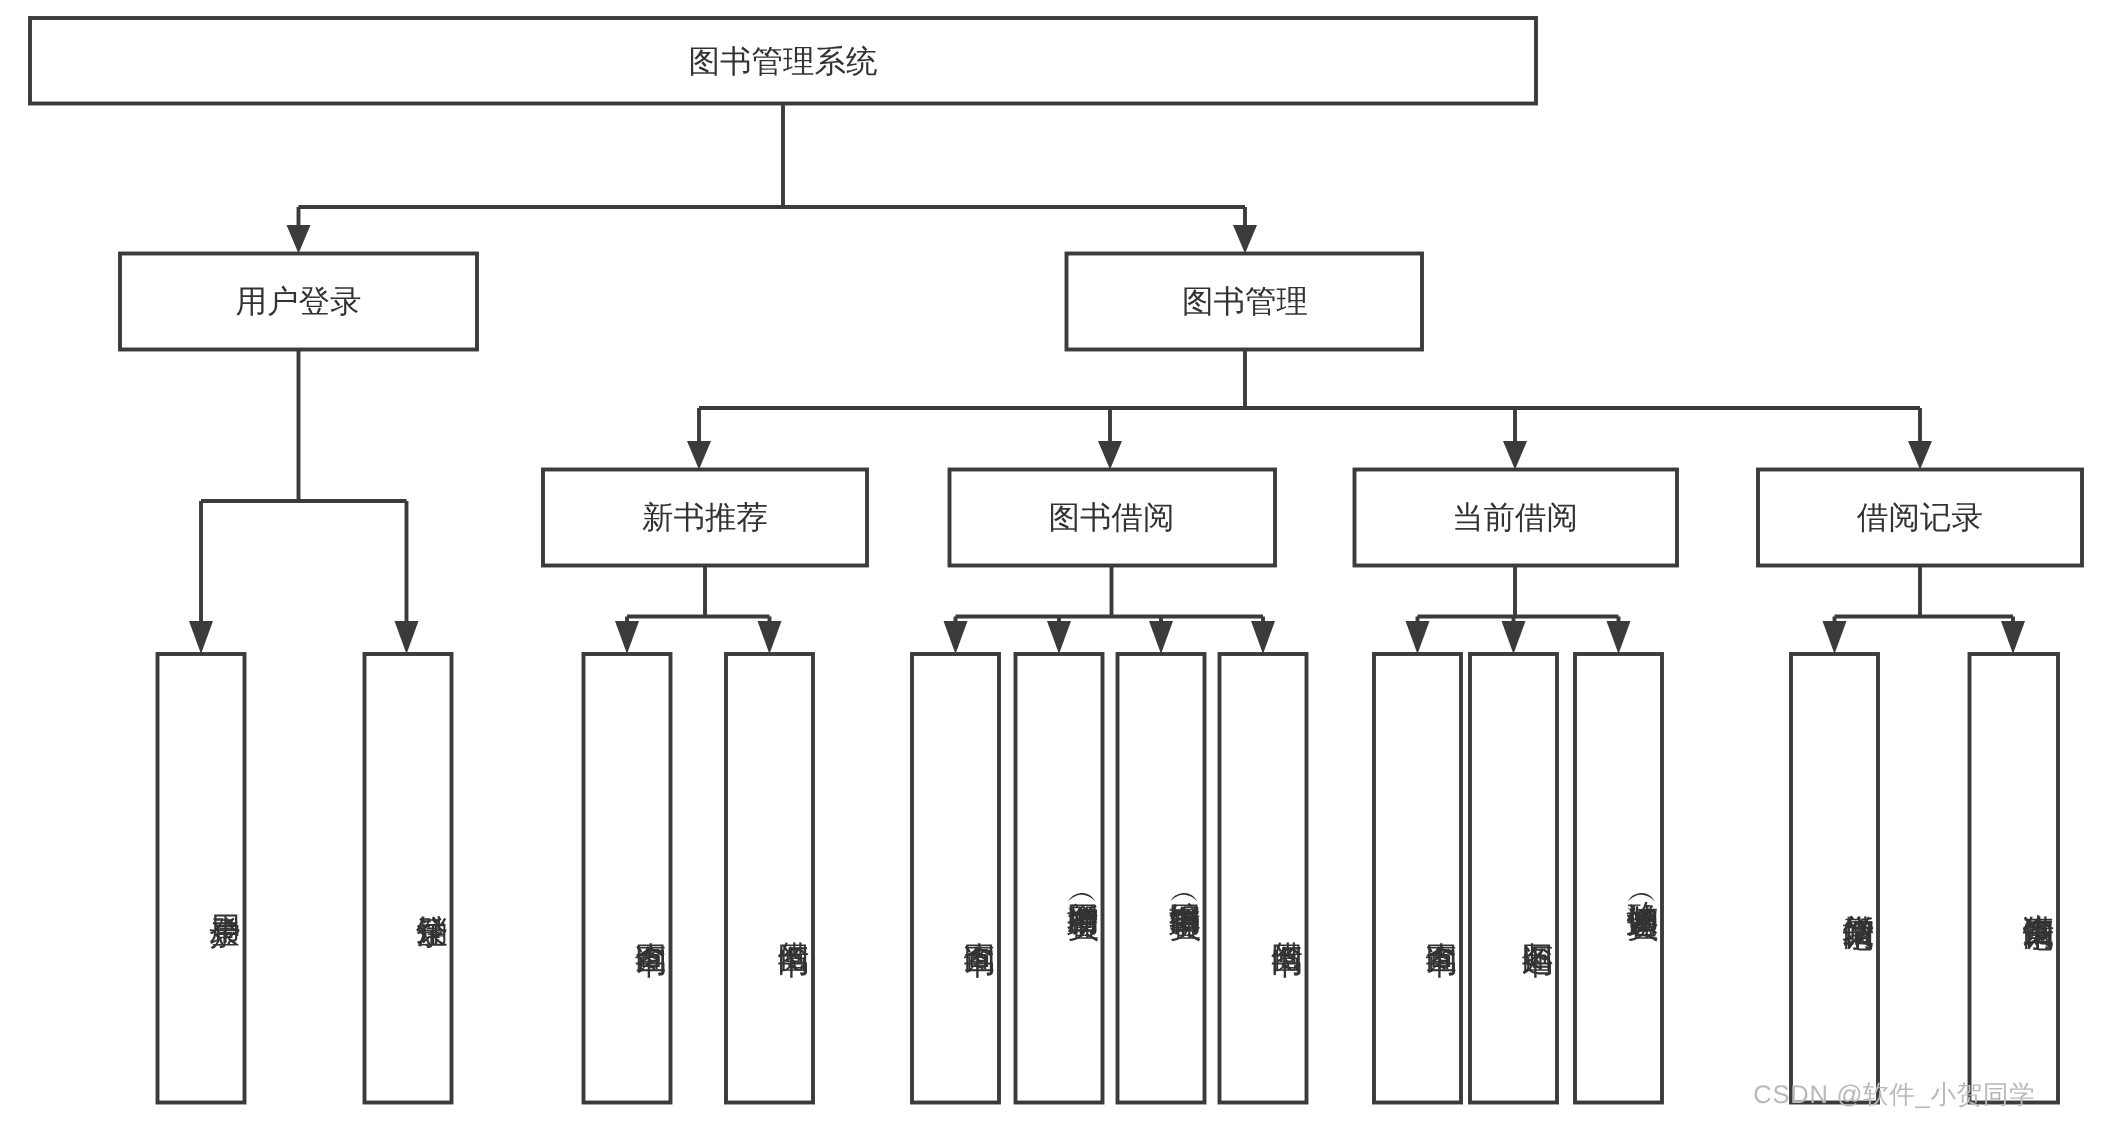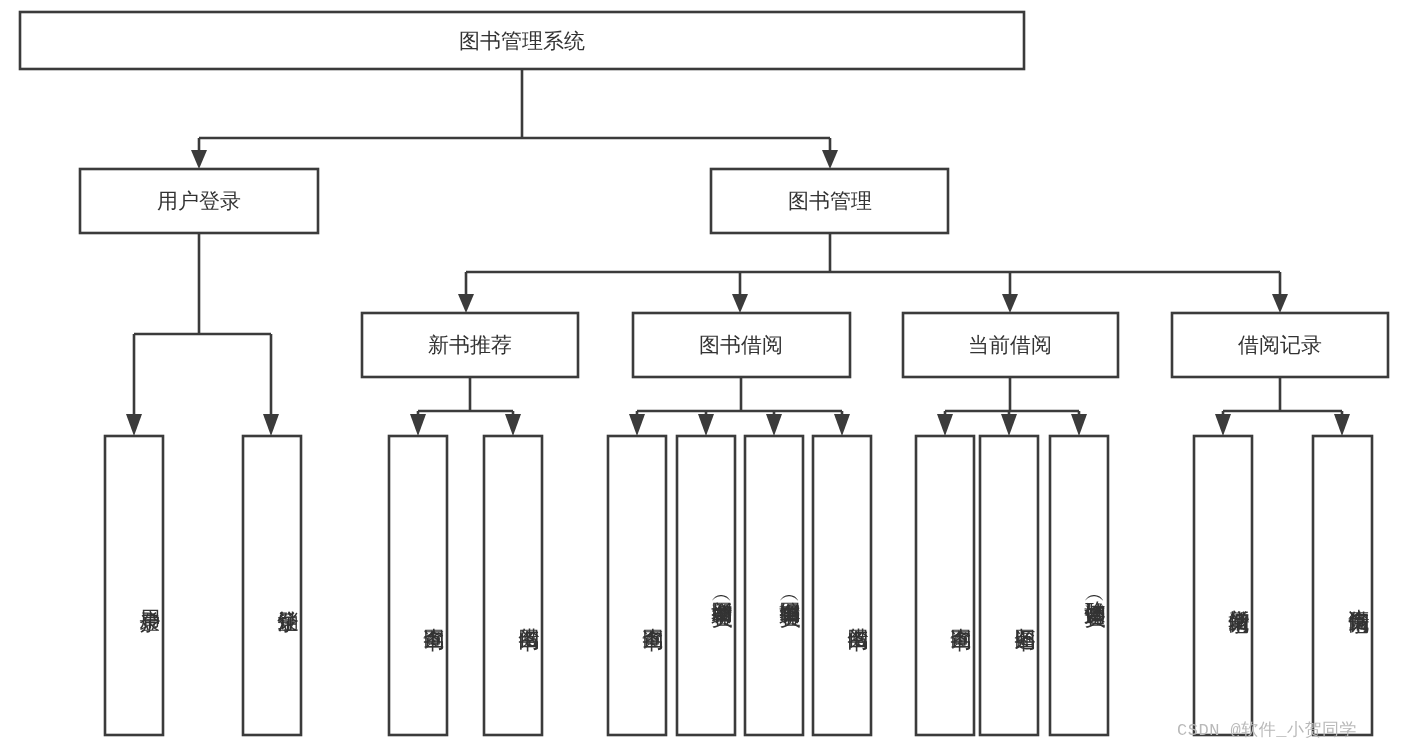--- a/index.html
+++ b/index.html
@@ -61,21 +61,21 @@
     line-height: 1.32;
     color: #333333;
     letter-spacing: 1px;
     white-space: nowrap;
     pointer-events: none;
   }
   #watermark {
     position: absolute;
     right: 6px;
     bottom: 6px;
-    font-family: Liberation Mono, monospace;
+    font-family: Liberation Sans, sans-serif;
     font-size: 17px;
     color: #b9b9b9;
     letter-spacing: 0.5px;
     white-space: nowrap;
   }
 </style>
 </head>
 <body>
 
 <div id="diagram-root">

